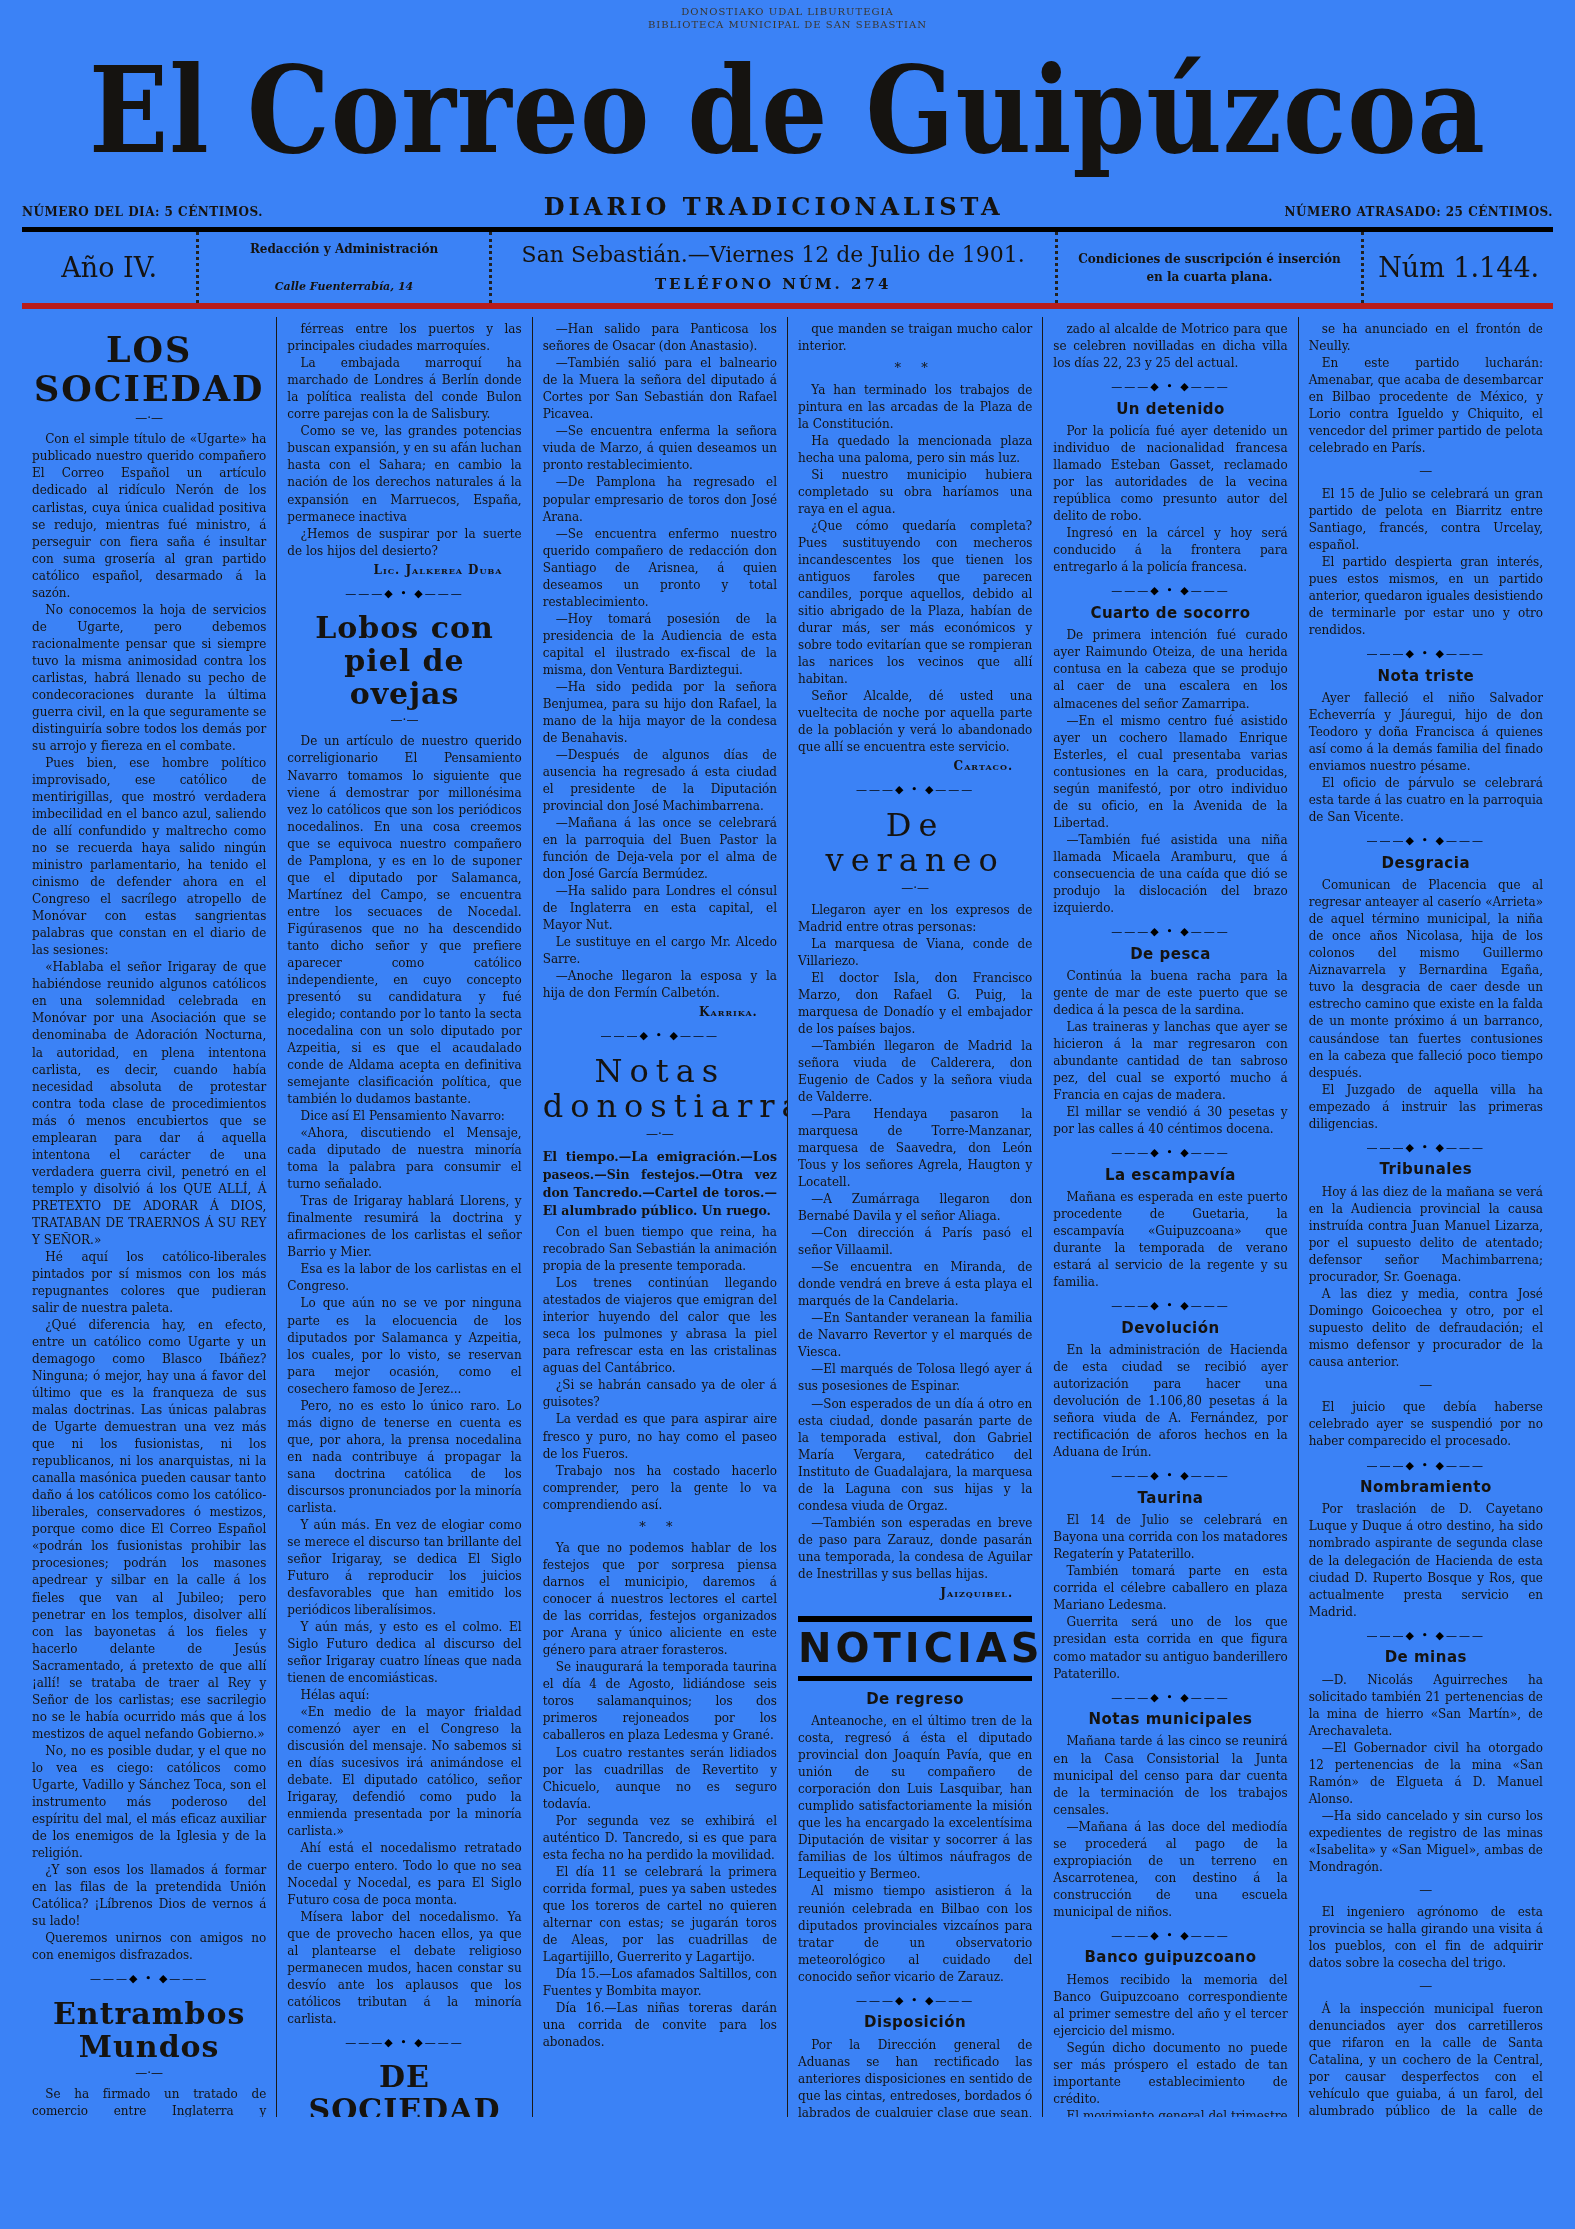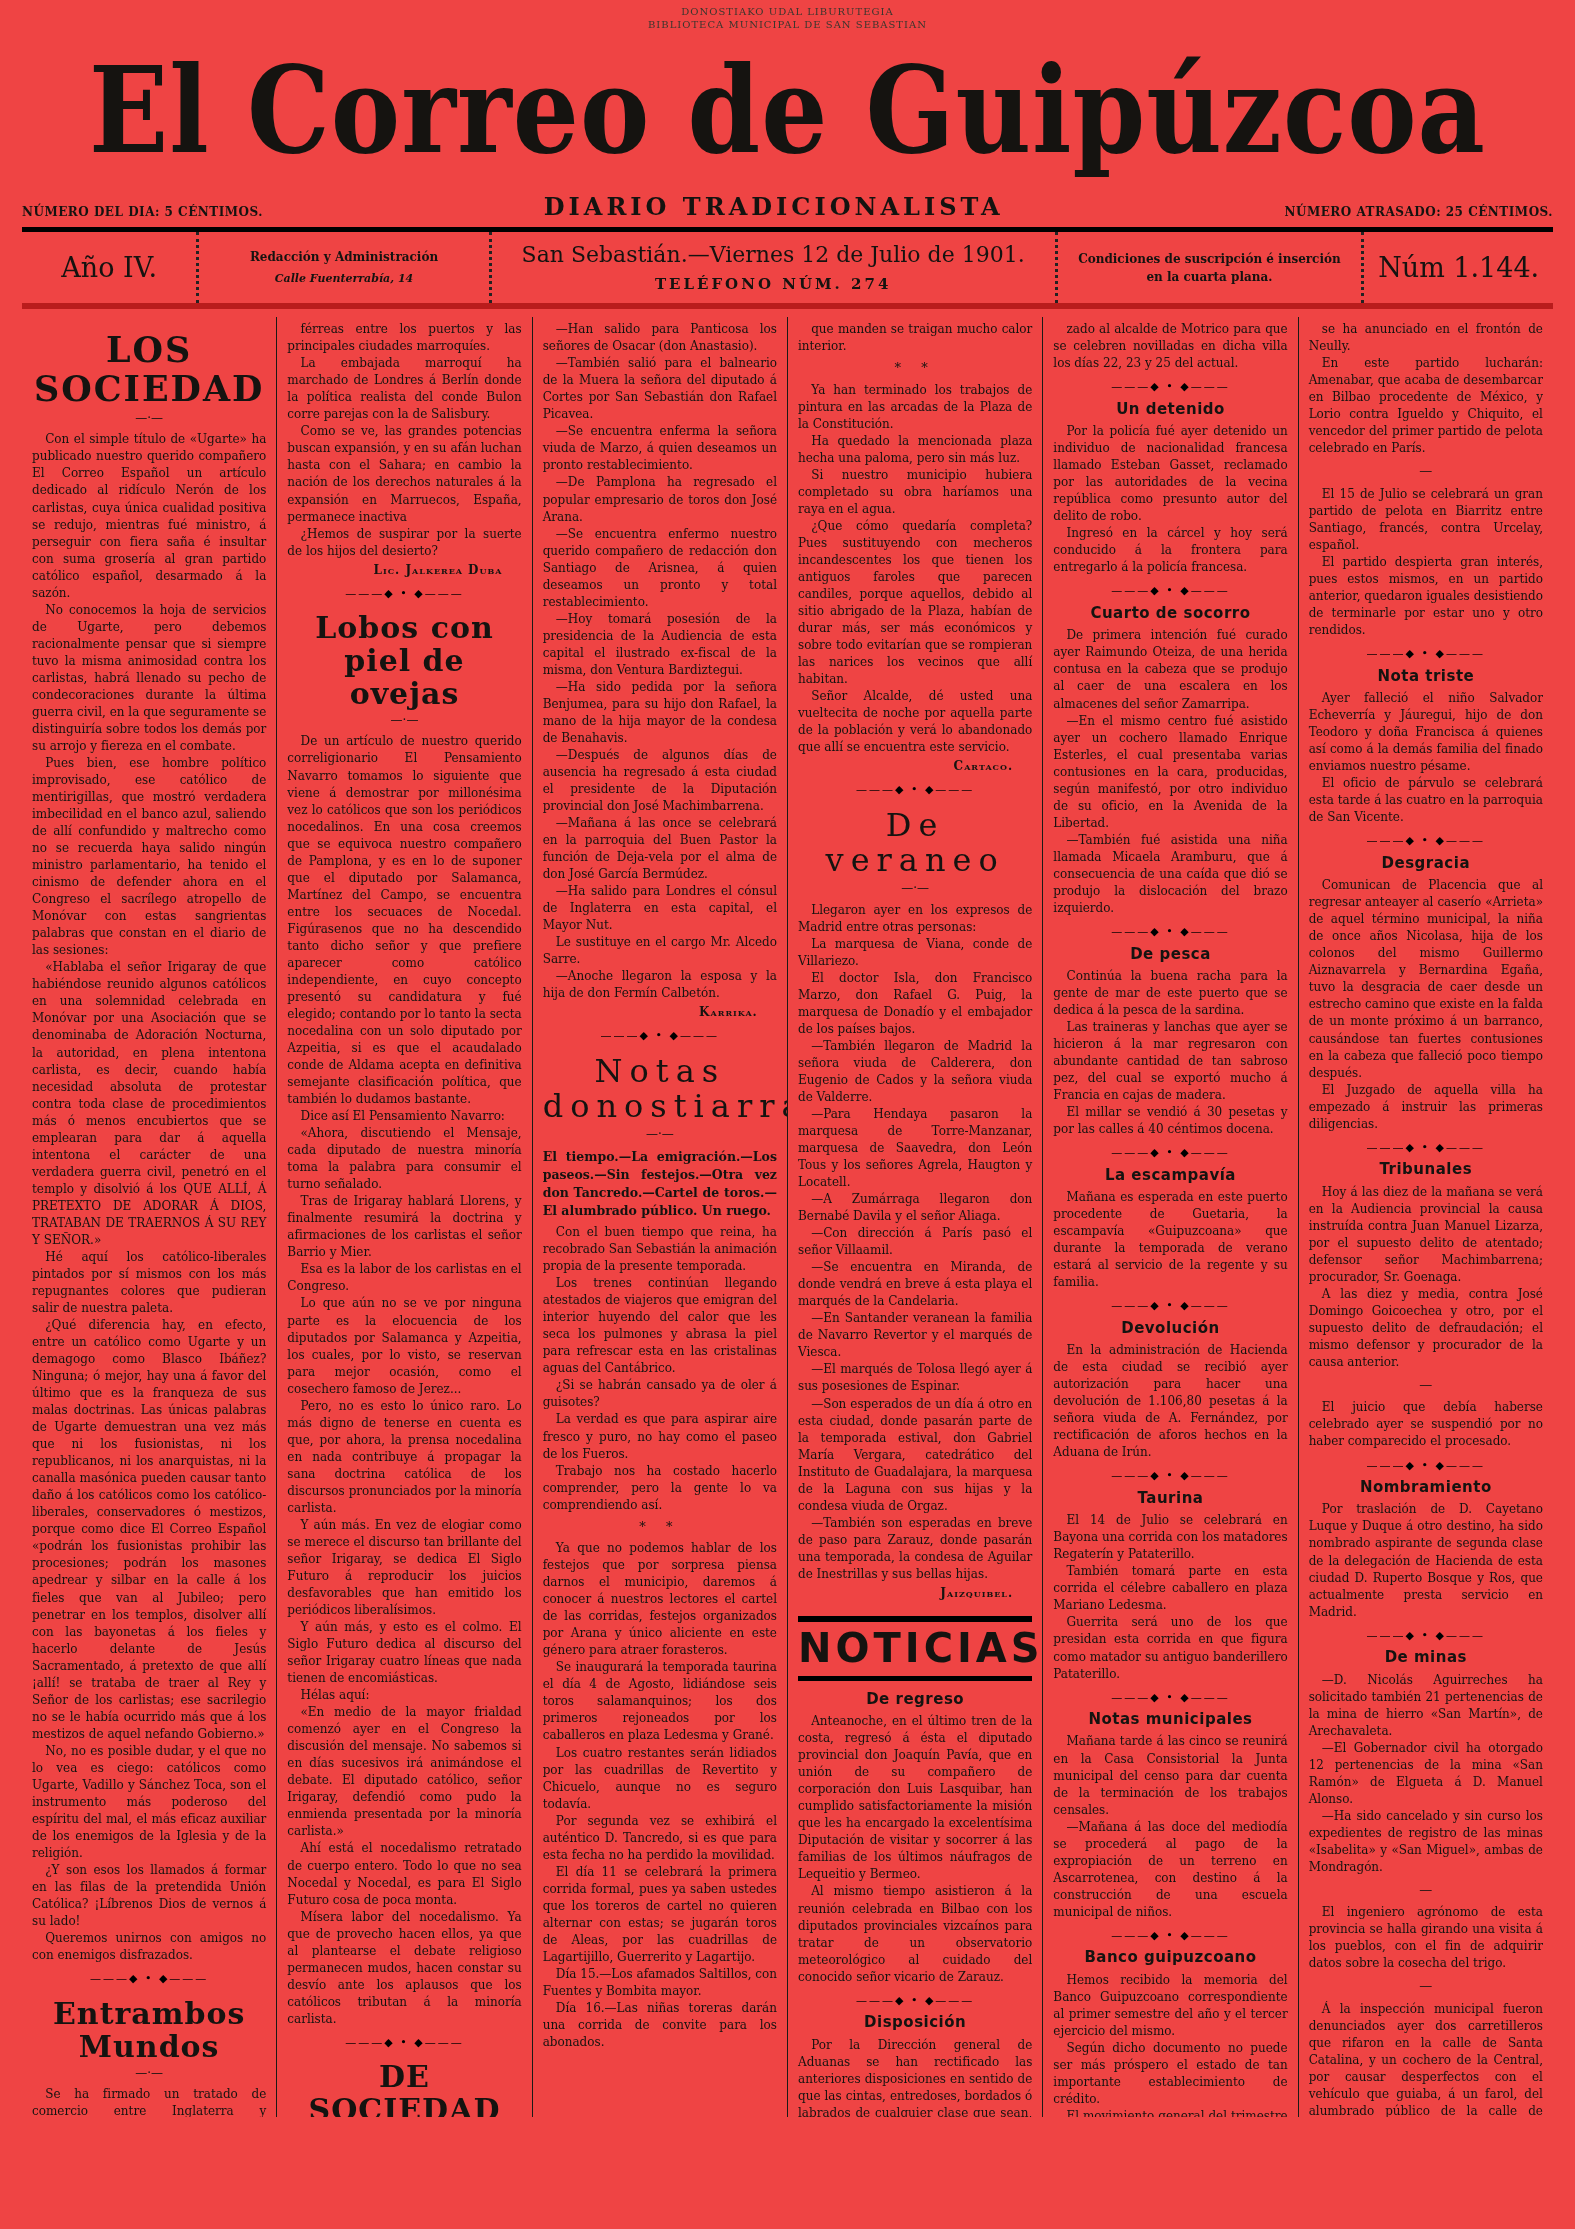--- a/index.html
+++ b/index.html
@@ -1,18 +1,18 @@
 <!DOCTYPE html>
 <html lang="es"><head>
 <meta charset="utf-8">
 <style>
   html,body{margin:0;padding:0;background:#e8e6e0;}
   .page{
     position:relative;width:1575px;height:2229px;margin:0 auto;
-    background:#ef4444;color:#151310;overflow:hidden;
+    background:#3b82f6;color:#151310;overflow:hidden;
     font-family:"DejaVu Serif", serif;
   }
   .inner{padding:6px 22px 0 22px;}
   
   .stamp{text-align:center;font-size:10px;line-height:1.25;letter-spacing:1px;color:#2a2категория520;}
   .stamp div{color:#3a362e;}
   .masthead{
     text-align:center;font-weight:bold;font-size:104px;line-height:1.05;
     padding:14px 0 4px 0;letter-spacing:1px;
     font-family:"DejaVu Serif", serif;
@@ -21,21 +21,21 @@
   .subrow{display:flex;align-items:flex-end;justify-content:space-between;margin-top:34px;}
   .price{font-size:12px;font-weight:bold;letter-spacing:.5px;white-space:nowrap;padding-bottom:2px;}
   .subtitle{font-size:24px;font-weight:bold;letter-spacing:4px;text-align:center;flex:1;}
   .dateline{
     margin-top:6px;border-top:5px solid #000;border-bottom:6px solid #b91c1c;
     display:flex;align-items:stretch;
   }
   .dl-cell{padding:10px 8px;display:flex;flex-direction:column;justify-content:center;text-align:center;}
   .dl-cell + .dl-cell{border-left:3px dotted #222;}
   .dl-year{width:11%;font-size:27px;}
-  .dl-admin{width:19%;}
+  .dl-admin{width:19%;justify-content:space-between;}
   .dl-admin .b1{font-size:12px;font-weight:bold;}
   .dl-admin .b2{font-size:11px;font-style:italic;font-weight:bold;margin-top:8px;}
   .dl-date{width:38%;}
   .dl-date .d1{font-size:22px;}
   .dl-date .d2{font-size:15px;letter-spacing:3px;margin-top:8px;font-weight:bold;}
   .dl-cond{width:20%;}
   .dl-cond div{font-size:12px;font-weight:bold;line-height:1.5;}
   .dl-num{width:12%;font-size:27px;}
   
   .cols{display:flex;margin-top:8px;height:1800px;}

